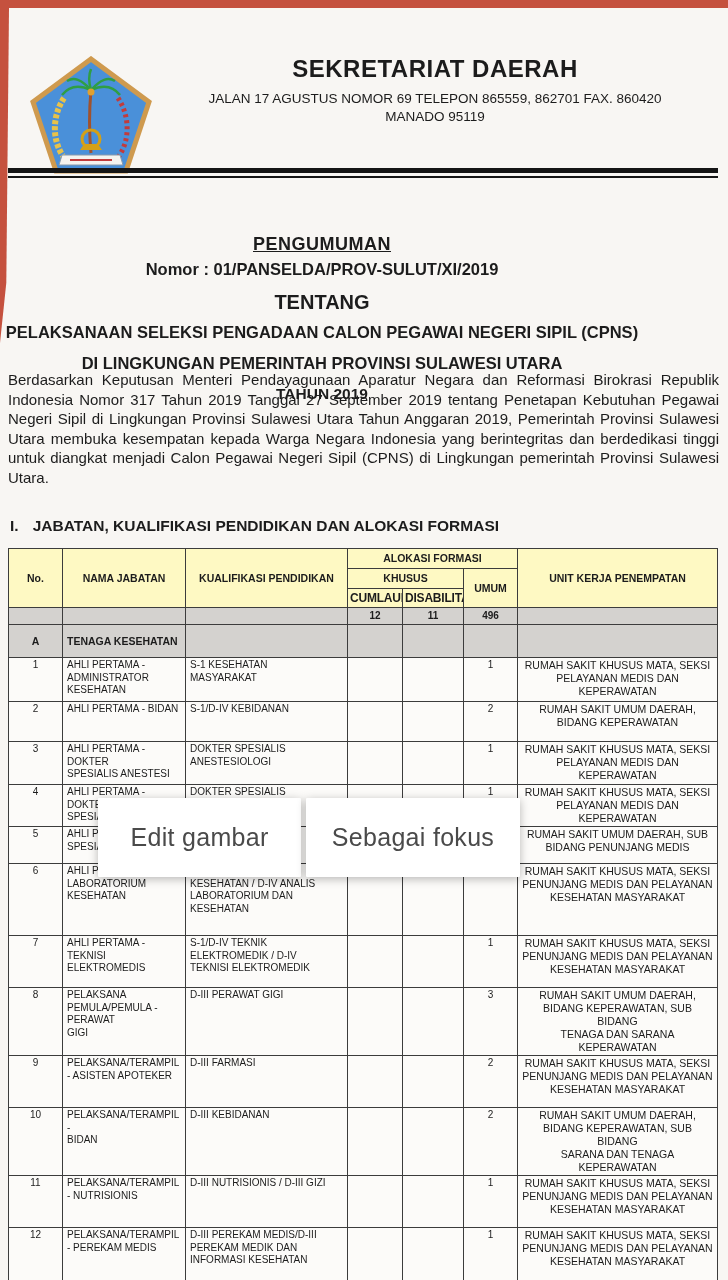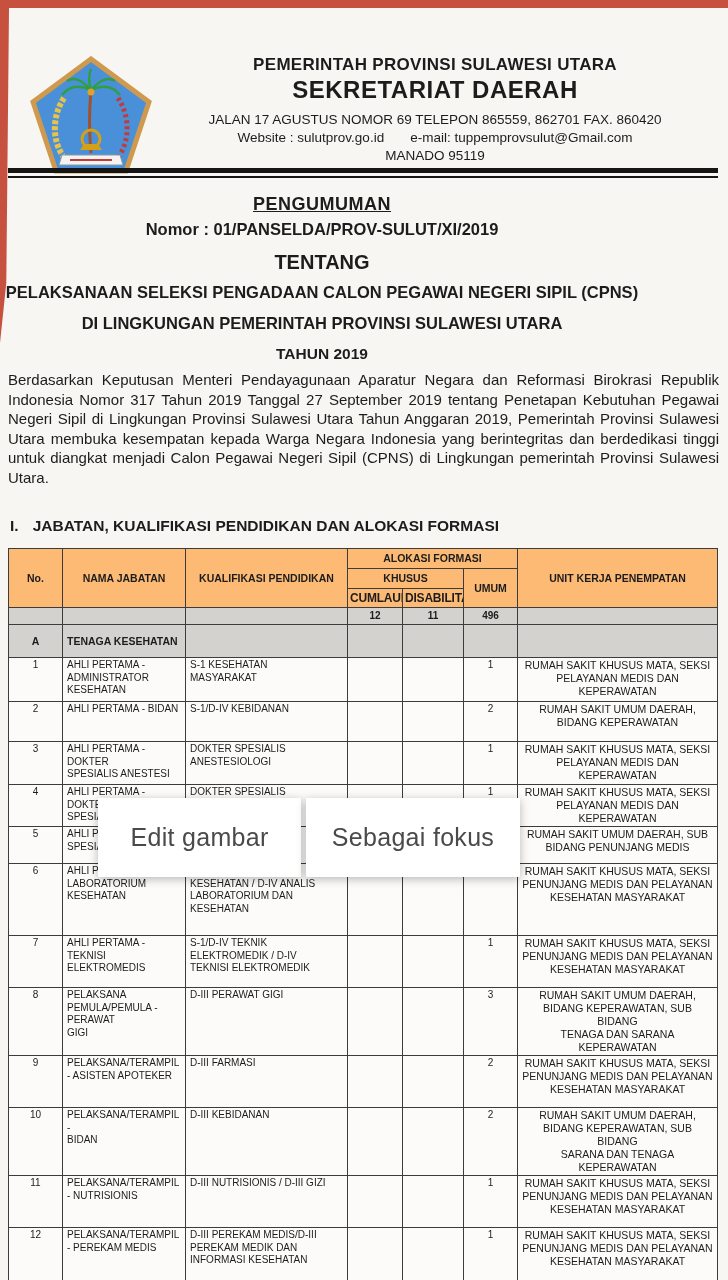--- a/index.html
+++ b/index.html
@@ -18,37 +18,37 @@
   #seal{left:28px;top:56px;width:126px;height:120px;}
   #lh{left:150px;top:54px;width:570px;text-align:center;line-height:1.25;}
   .lh1{font-size:17px;font-weight:bold;letter-spacing:.3px;}
   .lh2{font-size:24px;font-weight:bold;letter-spacing:.5px;margin-top:0;}
   .lh3{font-size:13.5px;margin-top:7px;}
   .lh4{font-size:13.5px;display:flex;justify-content:center;gap:26px;margin-top:1px;}
   .lh5{font-size:13.5px;margin-top:1px;}
   #rule-thick{left:8px;top:168px;width:710px;height:5px;background:#151515;}
   #rule-thin{left:8px;top:176px;width:710px;height:2px;background:#151515;}
   
-  .ttl{left:0;width:644px;text-align:center;font-weight:bold;}
+  .ttl{left:0;width:644px;text-align:center;font-weight:bold;margin-top:40px;}
   #t1{top:194px;font-size:18px;text-decoration:underline;letter-spacing:.5px;}
   #t2{top:220px;font-size:16.5px;}
   #t3{top:251px;font-size:20px;}
   #t4{top:283px;font-size:16.5px;}
   #t5{top:314px;font-size:16.5px;}
   #t6{top:345px;font-size:15.5px;}
   
   #para{left:8px;top:370px;width:711px;font-size:15px;line-height:19.6px;
     text-align:justify;white-space:pre-line;}
   #sec{left:10px;top:517px;width:715px;font-size:15.5px;font-weight:bold;}
   #sec .num{margin-right:14px;}
   
   #tbl{left:8px;top:548px;width:710px;border-collapse:collapse;table-layout:fixed;}
   #tbl td,#tbl th{border:1px solid #3c3c3c;padding:1px 4px;vertical-align:top;
     font-size:10px;line-height:12.5px;font-weight:normal;overflow:hidden;}
-  #tbl .hd{background:#fdba74;text-align:center;vertical-align:middle;
+  #tbl .hd{background:#fef9c3;text-align:center;vertical-align:middle;
     font-weight:bold;font-size:10.5px;padding:1px 2px;}
   #tbl .hd.small{font-size:12px;letter-spacing:-.2px;}
   #tbl .tot{background:#d4d2cf;text-align:center;font-weight:bold;font-size:10px;
     vertical-align:middle;}
   #tbl .secrow td{background:#d4d2cf;font-weight:bold;vertical-align:middle;font-size:10.5px;}
   #tbl td{background:#fcfbf9;}
   .c-no{text-align:center;}
   .c-nama,.c-kual,.c-unit{white-space:pre-line;}
   .c-unit{font-size:10.5px !important;line-height:13px !important;text-align:center;}
   .c-cum,.c-dis,.c-umum{text-align:center;}
@@ -77,27 +77,22 @@
   <circle cx="63" cy="36" r="3.5" fill="#e0a030"></circle>
   <path d="M36 42 C24 60 24 84 35 100" stroke="#e8c24a" stroke-width="6" fill="none" stroke-dasharray="4 2"></path>
   <path d="M90 42 C102 60 102 84 91 100" stroke="#c23b3b" stroke-width="5" fill="none" stroke-dasharray="3 3"></path>
   <circle cx="63" cy="83" r="9" fill="none" stroke="#d4a017" stroke-width="3"></circle>
   <path d="M52 94 L74 94 L70 88 L56 88 Z" fill="#d4a017"></path>
   <path d="M34 99 L92 99 L95 109 L31 109 Z" fill="#f5f3ef" stroke="#8899aa" stroke-width="1"></path>
   <line x1="42" y1="104" x2="84" y2="104" stroke="#c23b3b" stroke-width="2"></line>
 </svg>
 
 <div id="lh" class="abs">
-  <div class="lh1">PEMERINTAH PROVINSI SULAWESI UTARA</div>
   <div class="lh2">SEKRETARIAT DAERAH</div>
   <div class="lh3">JALAN 17 AGUSTUS NOMOR 69 TELEPON 865559, 862701 FAX. 860420</div>
-  <div class="lh4">
-    <span>Website : sulutprov.go.id</span>
-    <span>e-mail: tuppemprovsulut@Gmail.com</span>
-  </div>
   <div class="lh5">MANADO 95119</div>
 </div>
 <div id="rule-thick" class="abs"></div>
 <div id="rule-thin" class="abs"></div>
 
 <div id="t1" class="abs ttl">PENGUMUMAN</div>
 <div id="t2" class="abs ttl">Nomor : 01/PANSELDA/PROV-SULUT/XI/2019</div>
 <div id="t3" class="abs ttl">TENTANG</div>
 <div id="t4" class="abs ttl">PELAKSANAAN SELEKSI PENGADAAN CALON PEGAWAI NEGERI SIPIL (CPNS)</div>
 <div id="t5" class="abs ttl">DI LINGKUNGAN PEMERINTAH PROVINSI SULAWESI UTARA</div>

